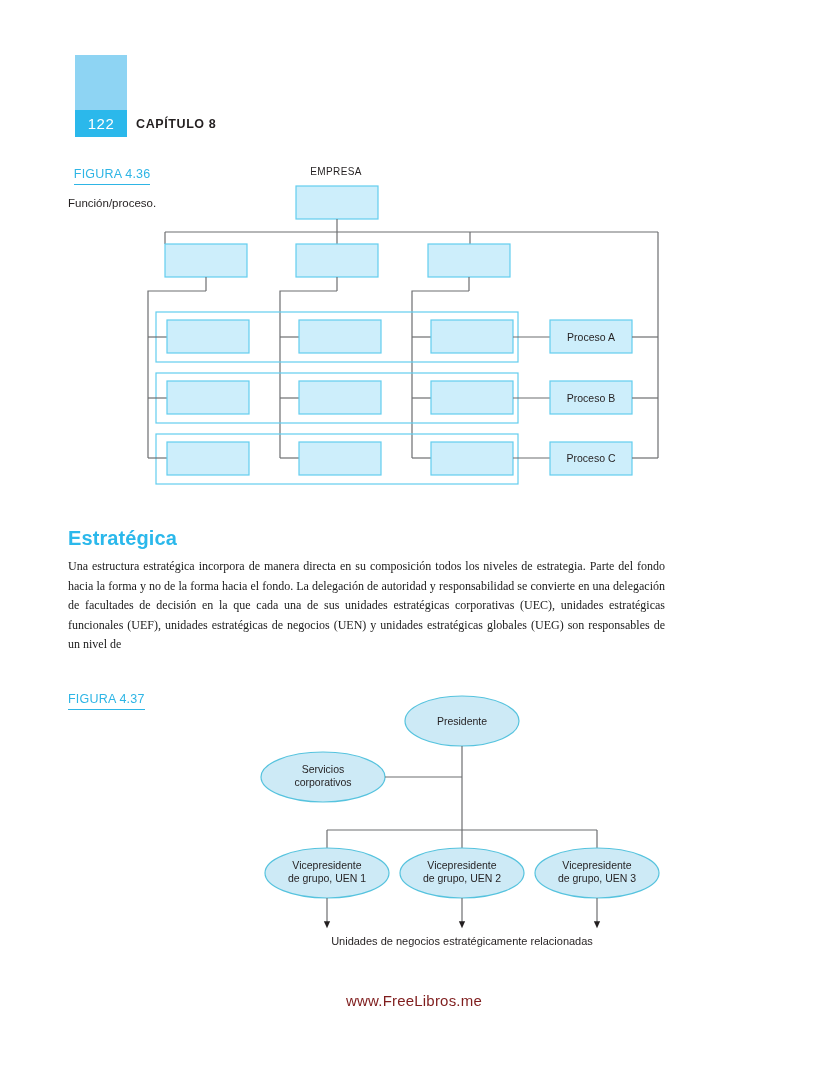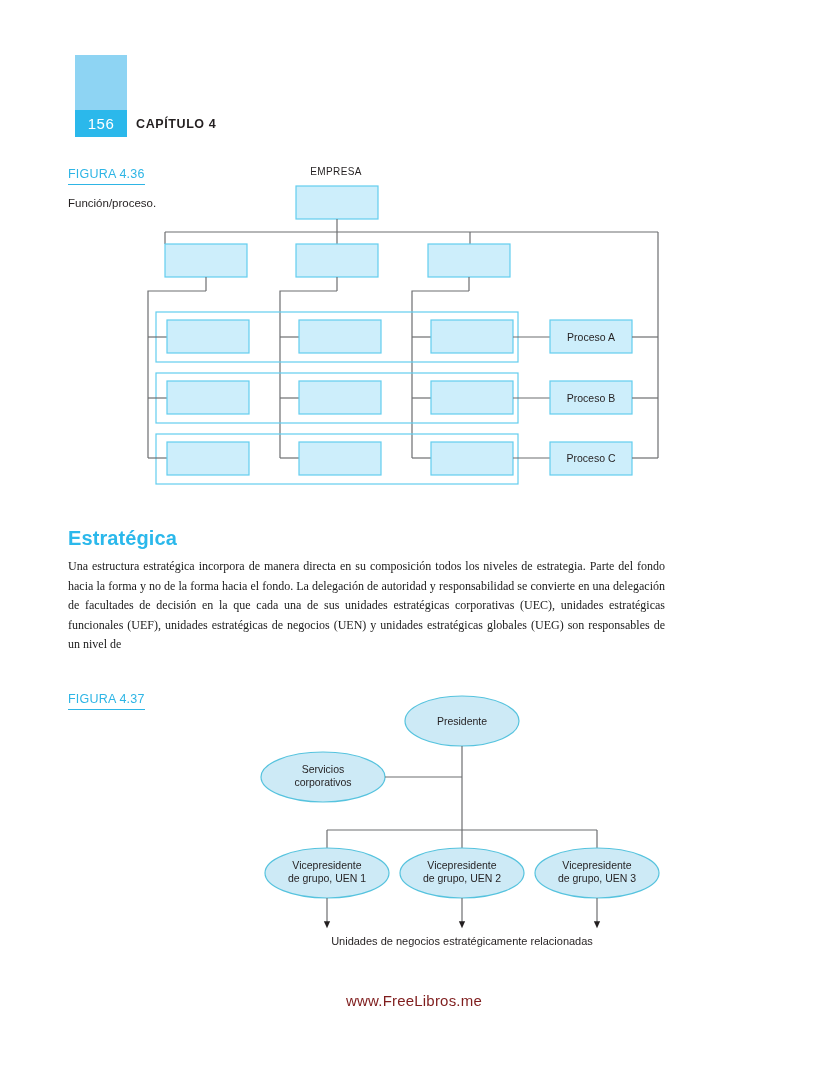--- a/index.html
+++ b/index.html
@@ -48,21 +48,21 @@
     position: absolute;
     left: 136px;
     top: 117px;
     font-size: 12.5px;
     font-weight: bold;
     letter-spacing: 0.6px;
     color: #231f20;
   }
 
   
-  .figure-caption-block { position: absolute; left: 68px; }
+  .figure-caption-block { position: absolute; left: 68px; text-align: center; }
   .figure-label {
     font-size: 12.5px;
     color: #2eb5e5;
     letter-spacing: 0.2px;
     padding-bottom: 3px;
     border-bottom: 1.6px solid #2eb5e5;
     display: inline-block;
   }
   .figure-desc {
     margin-top: 10px;
@@ -145,22 +145,22 @@
     stroke: #6d6e71;
     stroke-width: 1.2;
     fill: none;
   }
 </style>
 </head>
 <body>
 
 <div id="page-header">
   <div id="page-badge"></div>
-  <div id="page-badge-number">156</div>
-  <div id="chapter-label">CAPÍTULO 4</div>
+  <div id="page-badge-number">122</div>
+  <div id="chapter-label">CAPÍTULO 8</div>
 </div>
 
 <div class="figure-caption-block" style="top:164px;">
   <div class="figure-label">FIGURA 4.36</div>
   <div class="figure-desc">Función/proceso.</div>
 </div>
 
 <div class="diagram" id="diagram-436" style="left:140px; top:160px;">
   <svg width="540" height="340" viewBox="0 0 540 340" xmlns="http://www.w3.org/2000/svg">
 

